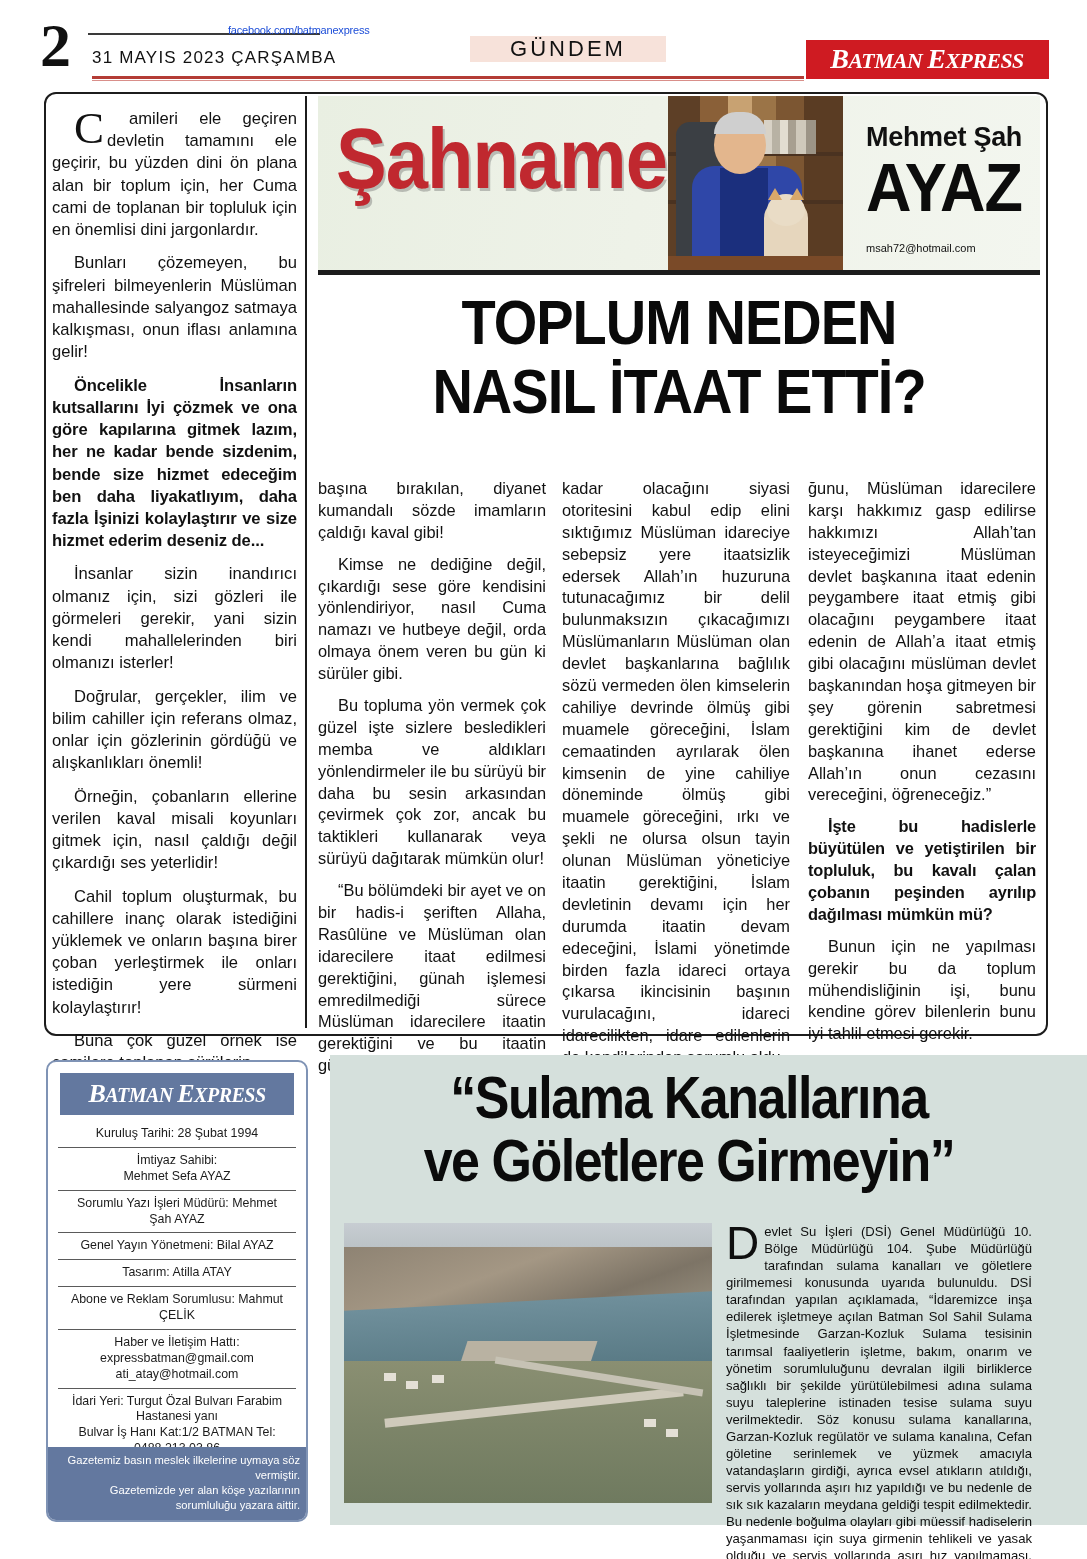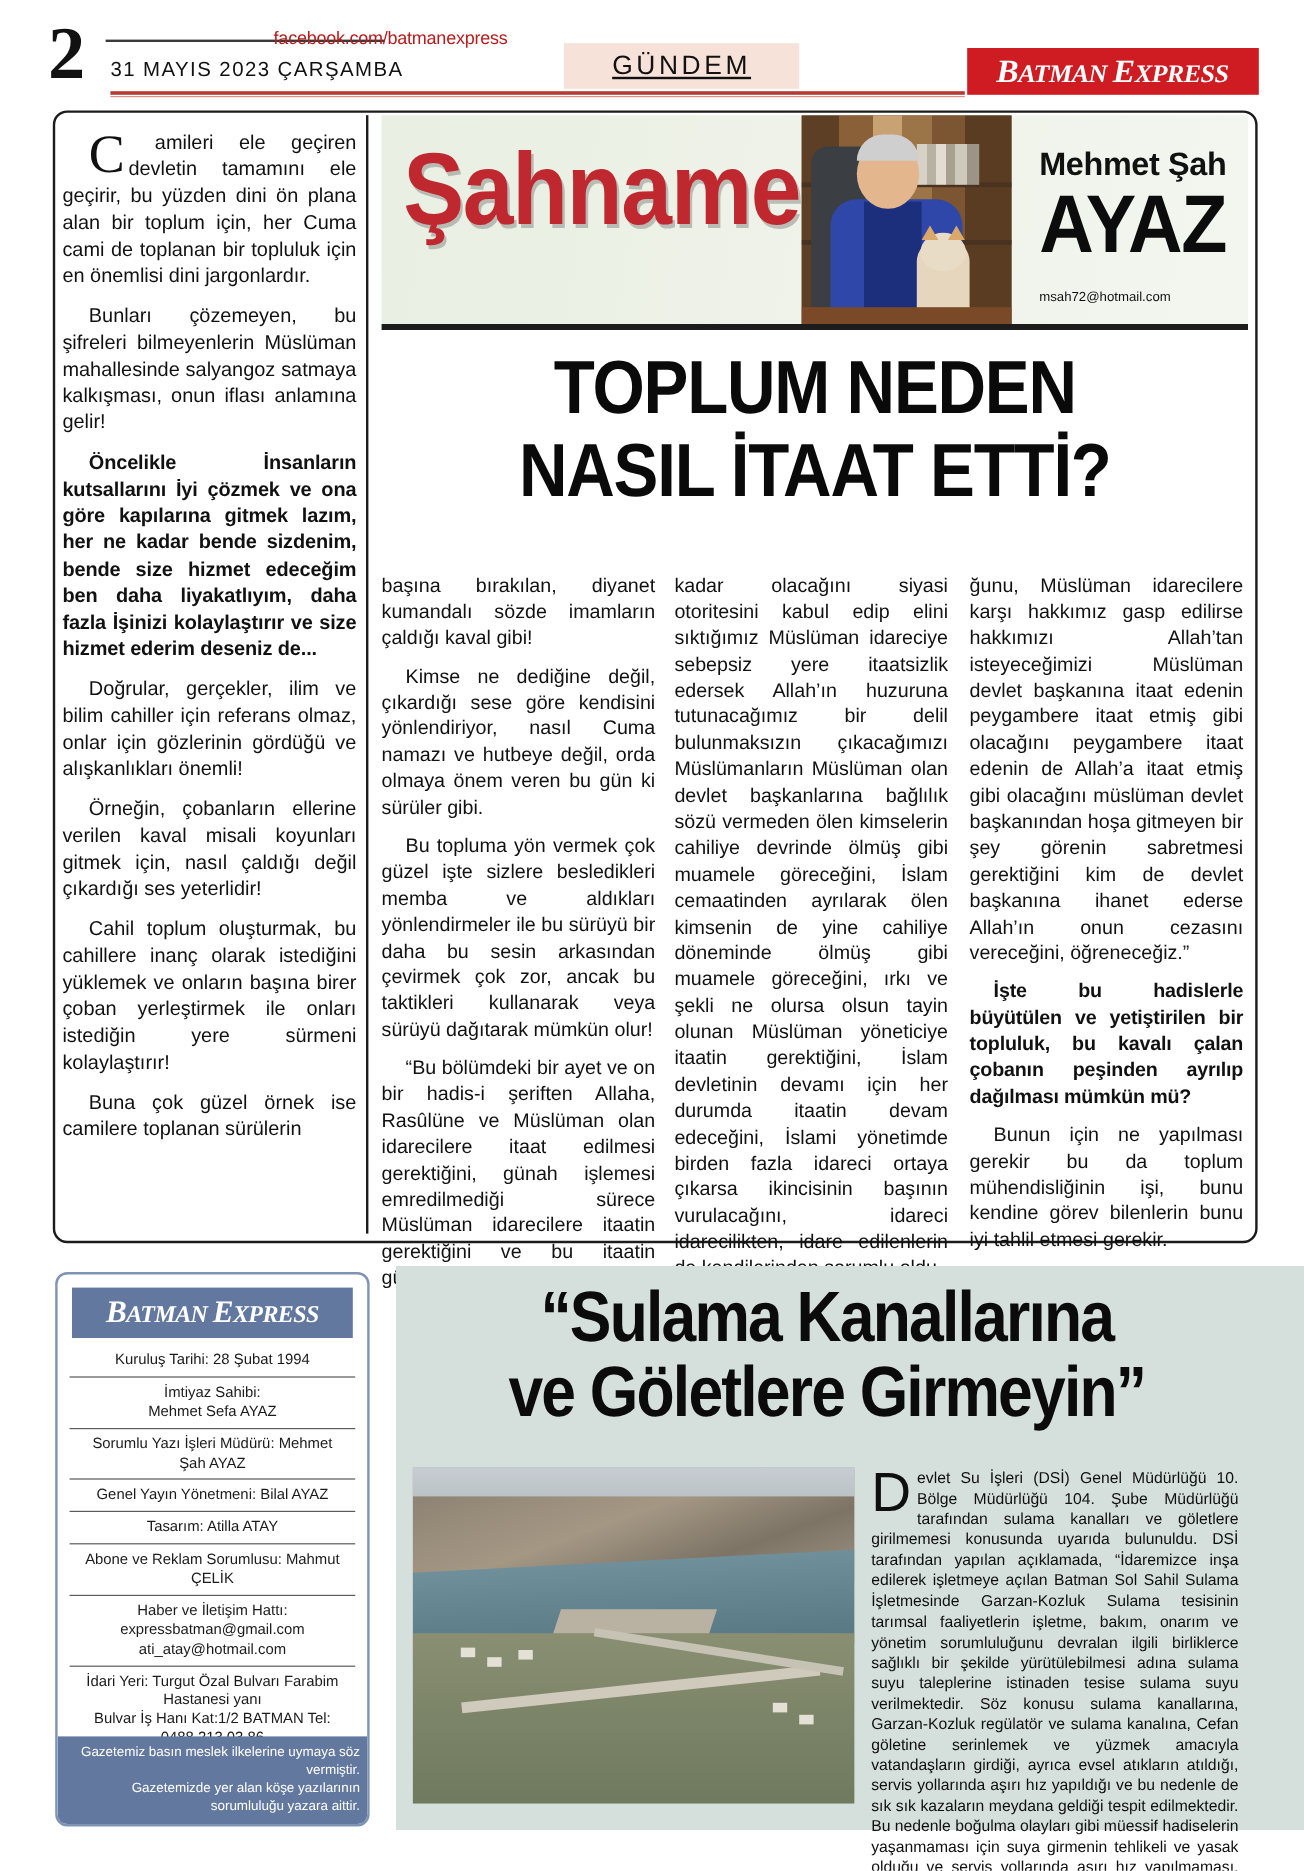--- a/index.html
+++ b/index.html
@@ -16,32 +16,32 @@
   
   .masthead{position:absolute;left:0;top:0;width:1087px;height:88px;}
   .page-num{
     position:absolute;left:40px;top:14px;
     font-family:"Liberation Serif", serif;
     font-weight:bold;font-size:62px;line-height:62px;color:#111;
   }
   .fb-rule{position:absolute;left:88px;top:33px;width:232px;height:2px;background:#3a3a3a;}
   .fb-url{
     position:absolute;left:228px;top:24px;
-    font-size:15px;color:#b91c1c;letter-spacing:-.2px;
+    font-size:11px;color:#1d4ed8;letter-spacing:-.2px;
     font-family:"Liberation Sans", sans-serif;
   }
   .date-line{
     position:absolute;left:92px;top:48px;
     font-size:17px;letter-spacing:1.2px;color:#111;
     font-family:"Liberation Sans", sans-serif;
   }
   .gundem-box{
-    position:absolute;left:470px;top:36px;width:196px;height:38px;
+    position:absolute;left:470px;top:36px;width:196px;height:26px;
     background:#f7e2da;
-    display:flex;align-items:center;justify-content:center;text-decoration:underline;
+    display:flex;align-items:center;justify-content:center;
   }
   .gundem-box span{font-size:22px;letter-spacing:3px;color:#111;}
   .head-rule{position:absolute;left:92px;top:76px;width:712px;height:3px;background:#b43c35;}
   .head-rule2{position:absolute;left:92px;top:80px;width:712px;height:1px;background:#d98f8a;}
   .brand-top{
     position:absolute;left:806px;top:40px;width:243px;height:39px;background:#cf1b22;
     display:flex;align-items:center;justify-content:center;
   }
   .brand-top .bt{
     font-family:"Liberation Serif", serif;
@@ -244,20 +244,21 @@
     </div>
   </div>
 
   <div class="article-frame"></div>
   <div class="frame-divider"></div>
 
   <div class="col1">
     <p class="indent"><span class="dropcap">C</span><span>amileri ele geçiren devletin tamamını ele geçirir, bu yüzden dini ön plana alan bir toplum için, her Cuma cami de toplanan bir topluluk için en önemlisi dini jargonlardır.</span></p>
     <p class="indent">Bunları çözemeyen, bu şifreleri bilmeyenlerin Müslüman mahallesinde salyangoz satmaya kalkışması, onun iflası anlamına gelir!</p>
     <p class="bold indent">Öncelikle İnsanların kutsallarını İyi çözmek ve ona göre kapılarına gitmek lazım, her ne kadar bende sizdenim, bende size hizmet edeceğim ben daha liyakatlıyım, daha fazla İşinizi kolaylaştırır ve size hizmet ederim deseniz de...</p>
+    <p class="indent">İnsanlar sizin inandırıcı olmanız için, sizi gözleri ile görmeleri gerekir, yani sizin kendi mahallelerinden biri olmanızı isterler!</p>
     <p class="indent">Doğrular, gerçekler, ilim ve bilim cahiller için referans olmaz, onlar için gözlerinin gördüğü ve alışkanlıkları önemli!</p>
     <p class="indent">Örneğin, çobanların ellerine verilen kaval misali koyunları gitmek için, nasıl çaldığı değil çıkardığı ses yeterlidir!</p>
     <p class="indent">Cahil toplum oluşturmak, bu cahillere inanç olarak istediğini yüklemek ve onların başına birer çoban yerleştirmek ile onları istediğin yere sürmeni kolaylaştırır!</p>
     <p class="indent">Buna çok güzel örnek ise camilere toplanan sürülerin</p>
   </div>
 
   <div class="banner">
     <div class="sahname">Şahname</div>
 
     <div class="photo">

